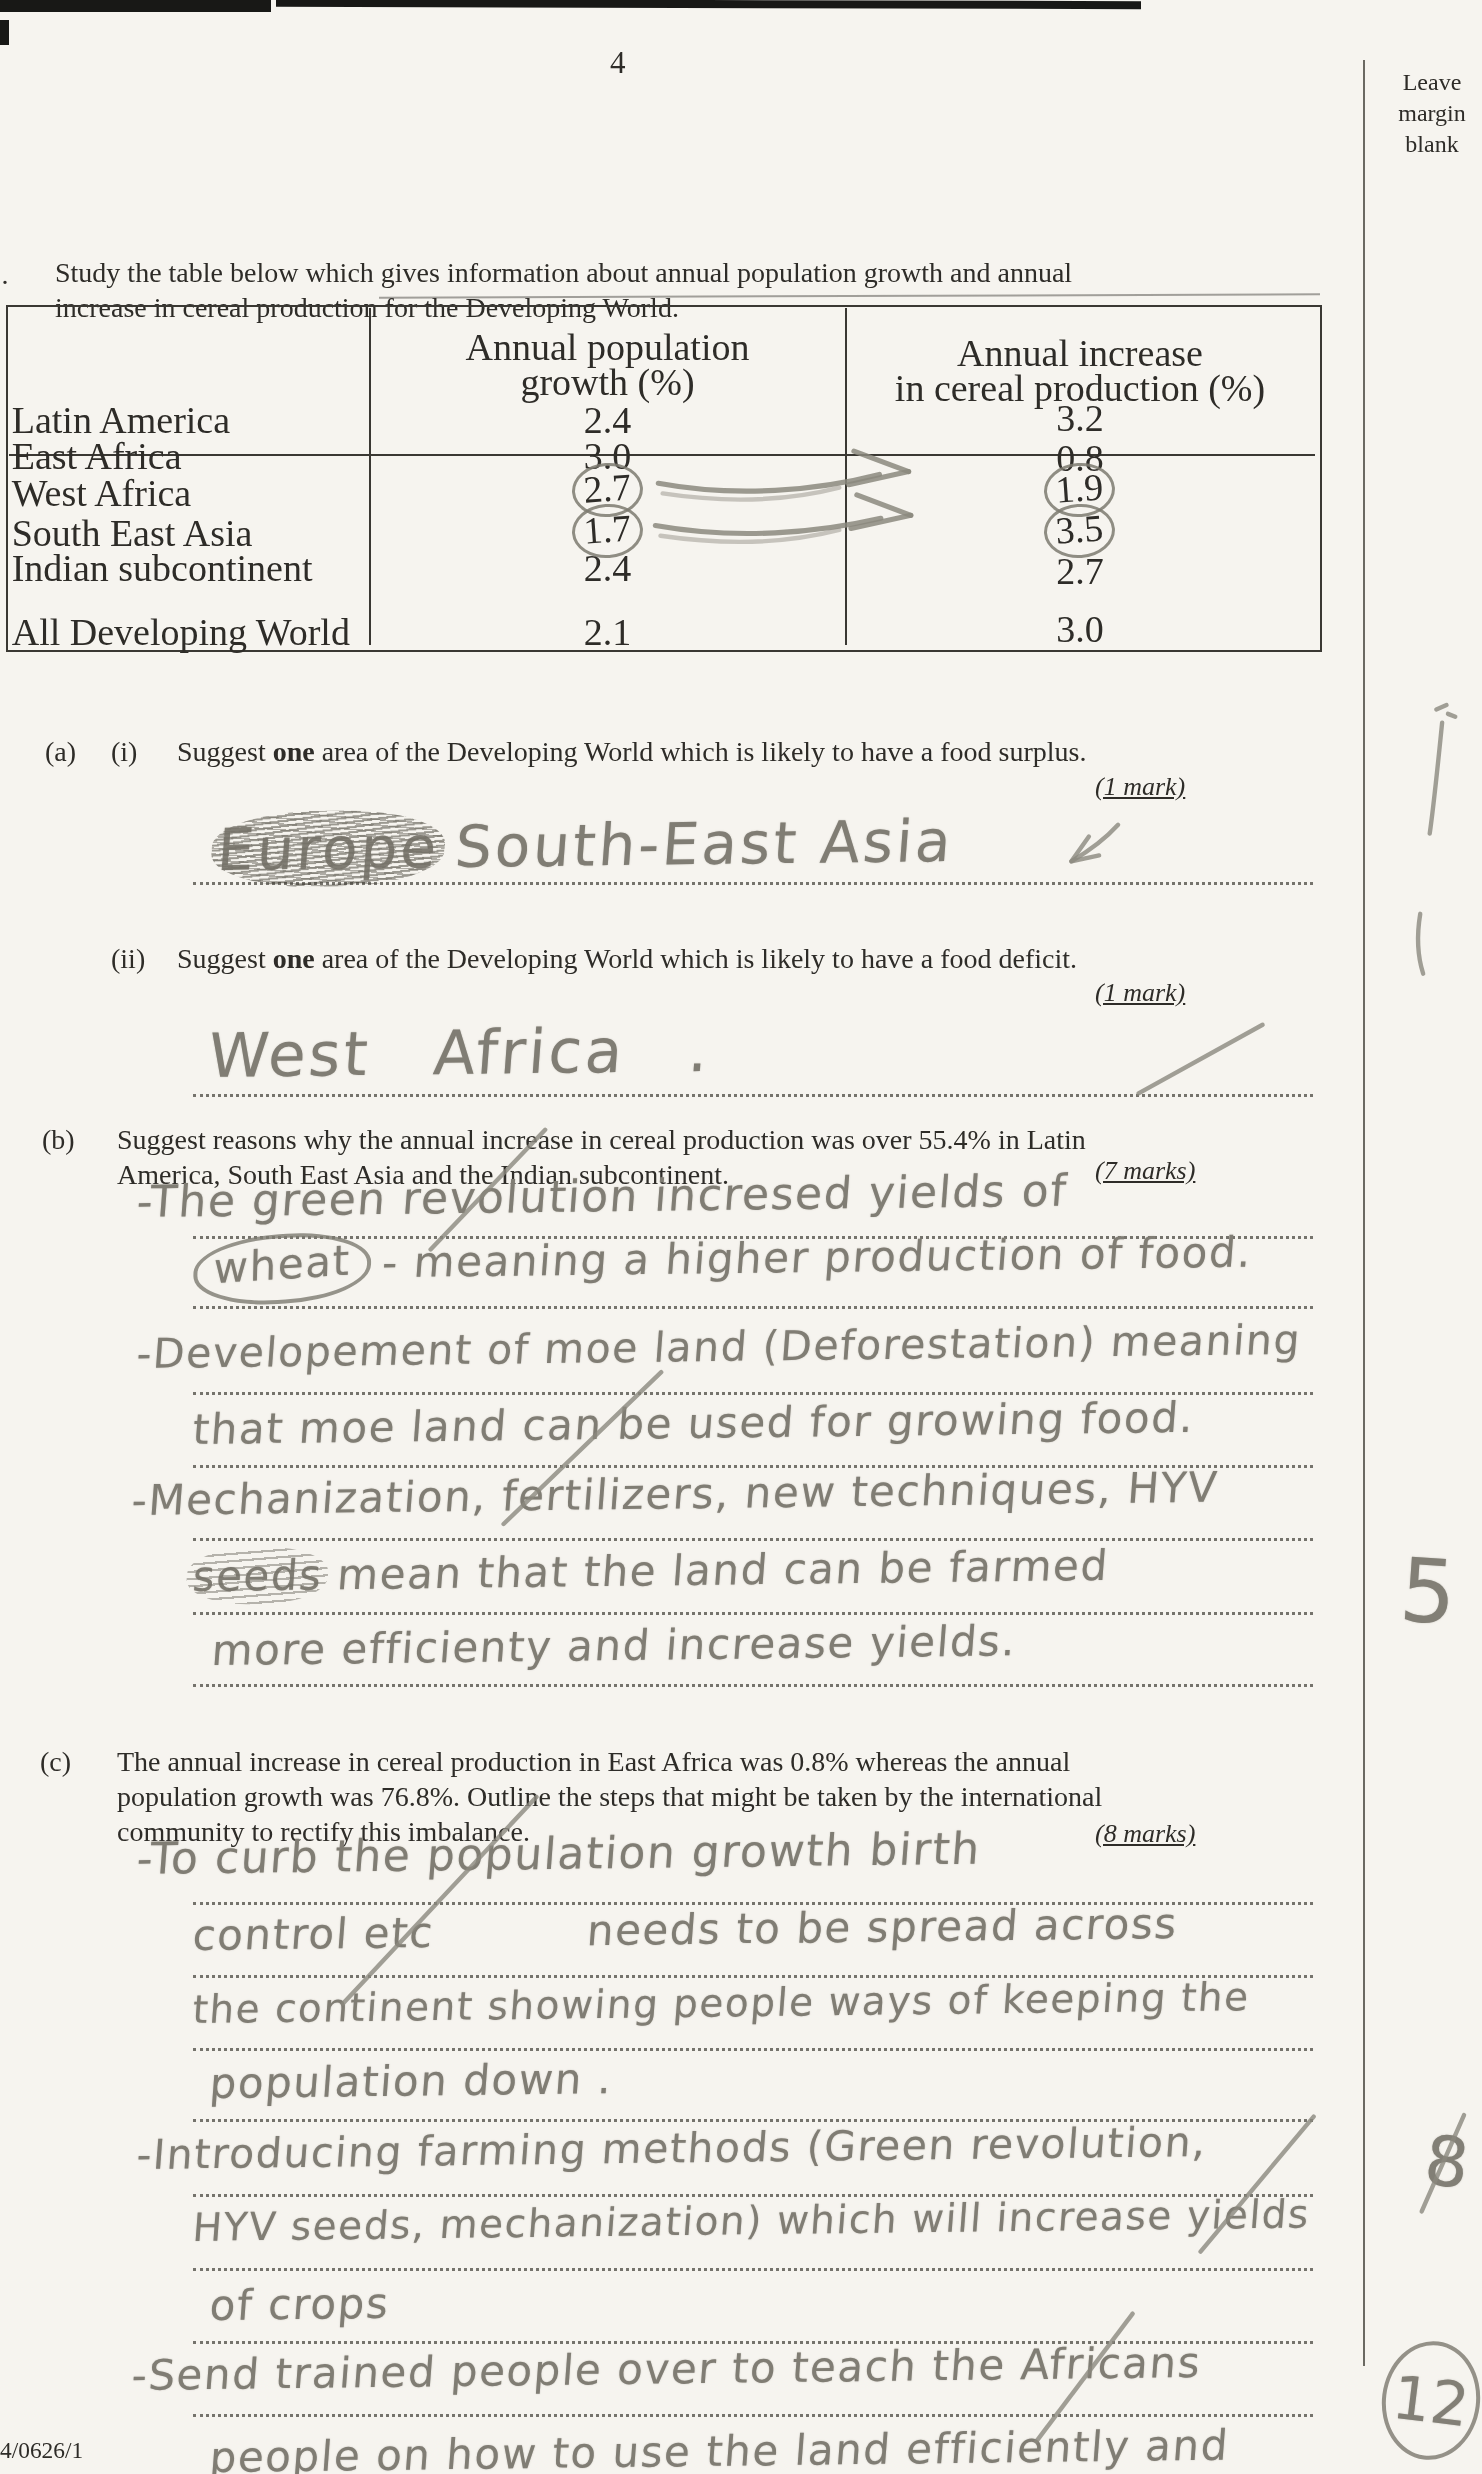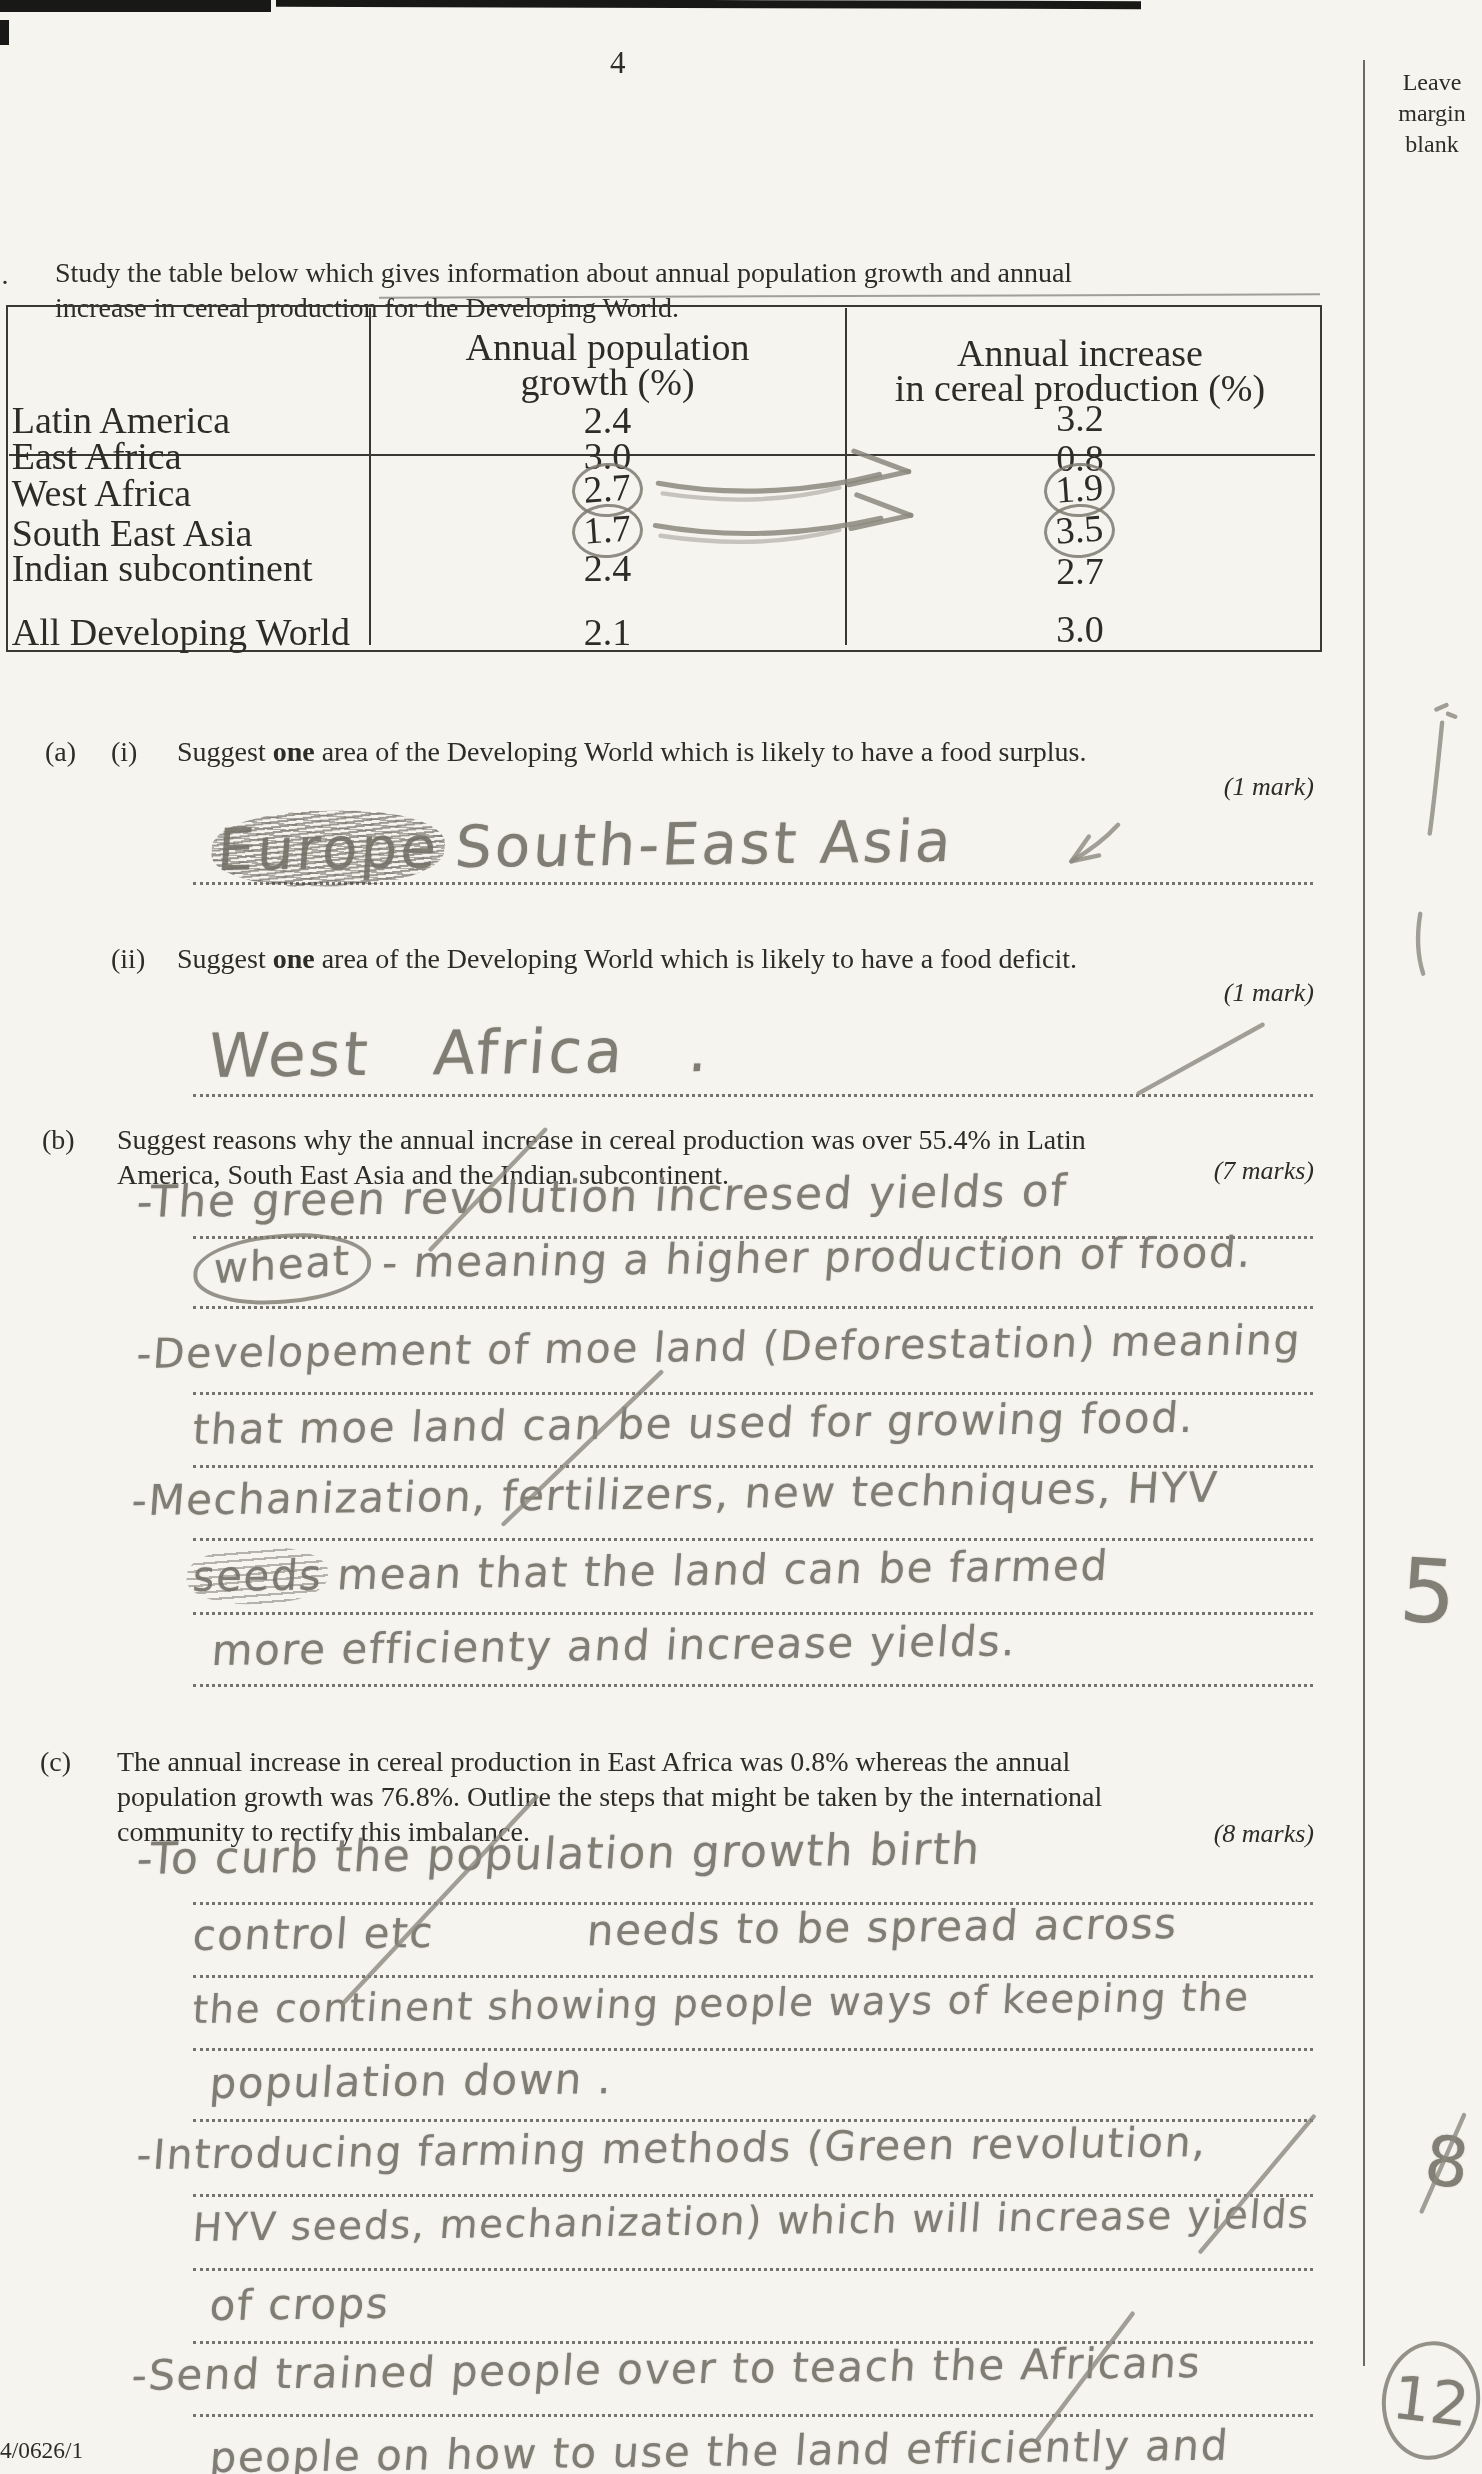--- a/index.html
+++ b/index.html
@@ -3,21 +3,21 @@
 <meta charset="utf-8">
 <style>
   html,body{margin:0;padding:0;background:#6f6f6f;}
   #page{position:relative;width:1483px;height:2475px;overflow:hidden;
         background:linear-gradient(90deg,#ecead e0,#f6f4ef 0,#f6f4ef 1449px,#efede7 1483px);
         background-color:#f6f4ef;
         font-family:"Liberation Serif",serif;color:#2e2c28;}
   .abs{position:absolute;}
   .print{font-size:28px;line-height:35px;}
   .tbl{font-size:38px;}
-  .marks{font-style:italic;font-size:26px;width:219px;text-align:right;}
+  .marks{font-style:italic;font-size:26px;width:219px;text-decoration:underline;}
   .center{text-align:center;}
   .hw{font-family:"DejaVu Sans",sans-serif;color:#807d74;white-space:nowrap;letter-spacing:1.5px;
       text-shadow:0 0 1.5px rgba(128,125,116,.45);transform:skewX(-5deg) rotate(-0.7deg);transform-origin:left bottom;}
   .hw-big{font-size:58px;letter-spacing:2.9px;}
   .pencil-num{font-family:"DejaVu Sans",sans-serif;color:#827f76;text-shadow:0 0 1.5px rgba(128,125,116,.5);}
   .dotline{width:1120px;left:193px;border-bottom:3.6px dotted rgba(62,60,52,.70);height:0;}
   .circle-pencil{display:inline-block;border:3.6px solid rgba(125,122,112,.85);border-radius:50%;
                  padding:0 8.8px 4.4px;transform:rotate(-4deg);}
   .circle-word{display:inline-block;border:4.4px solid rgba(125,122,112,.8);border-radius:48%;
                padding:1.5px 16px 11.7px;transform:rotate(-3deg);margin-right:11.7px;}

